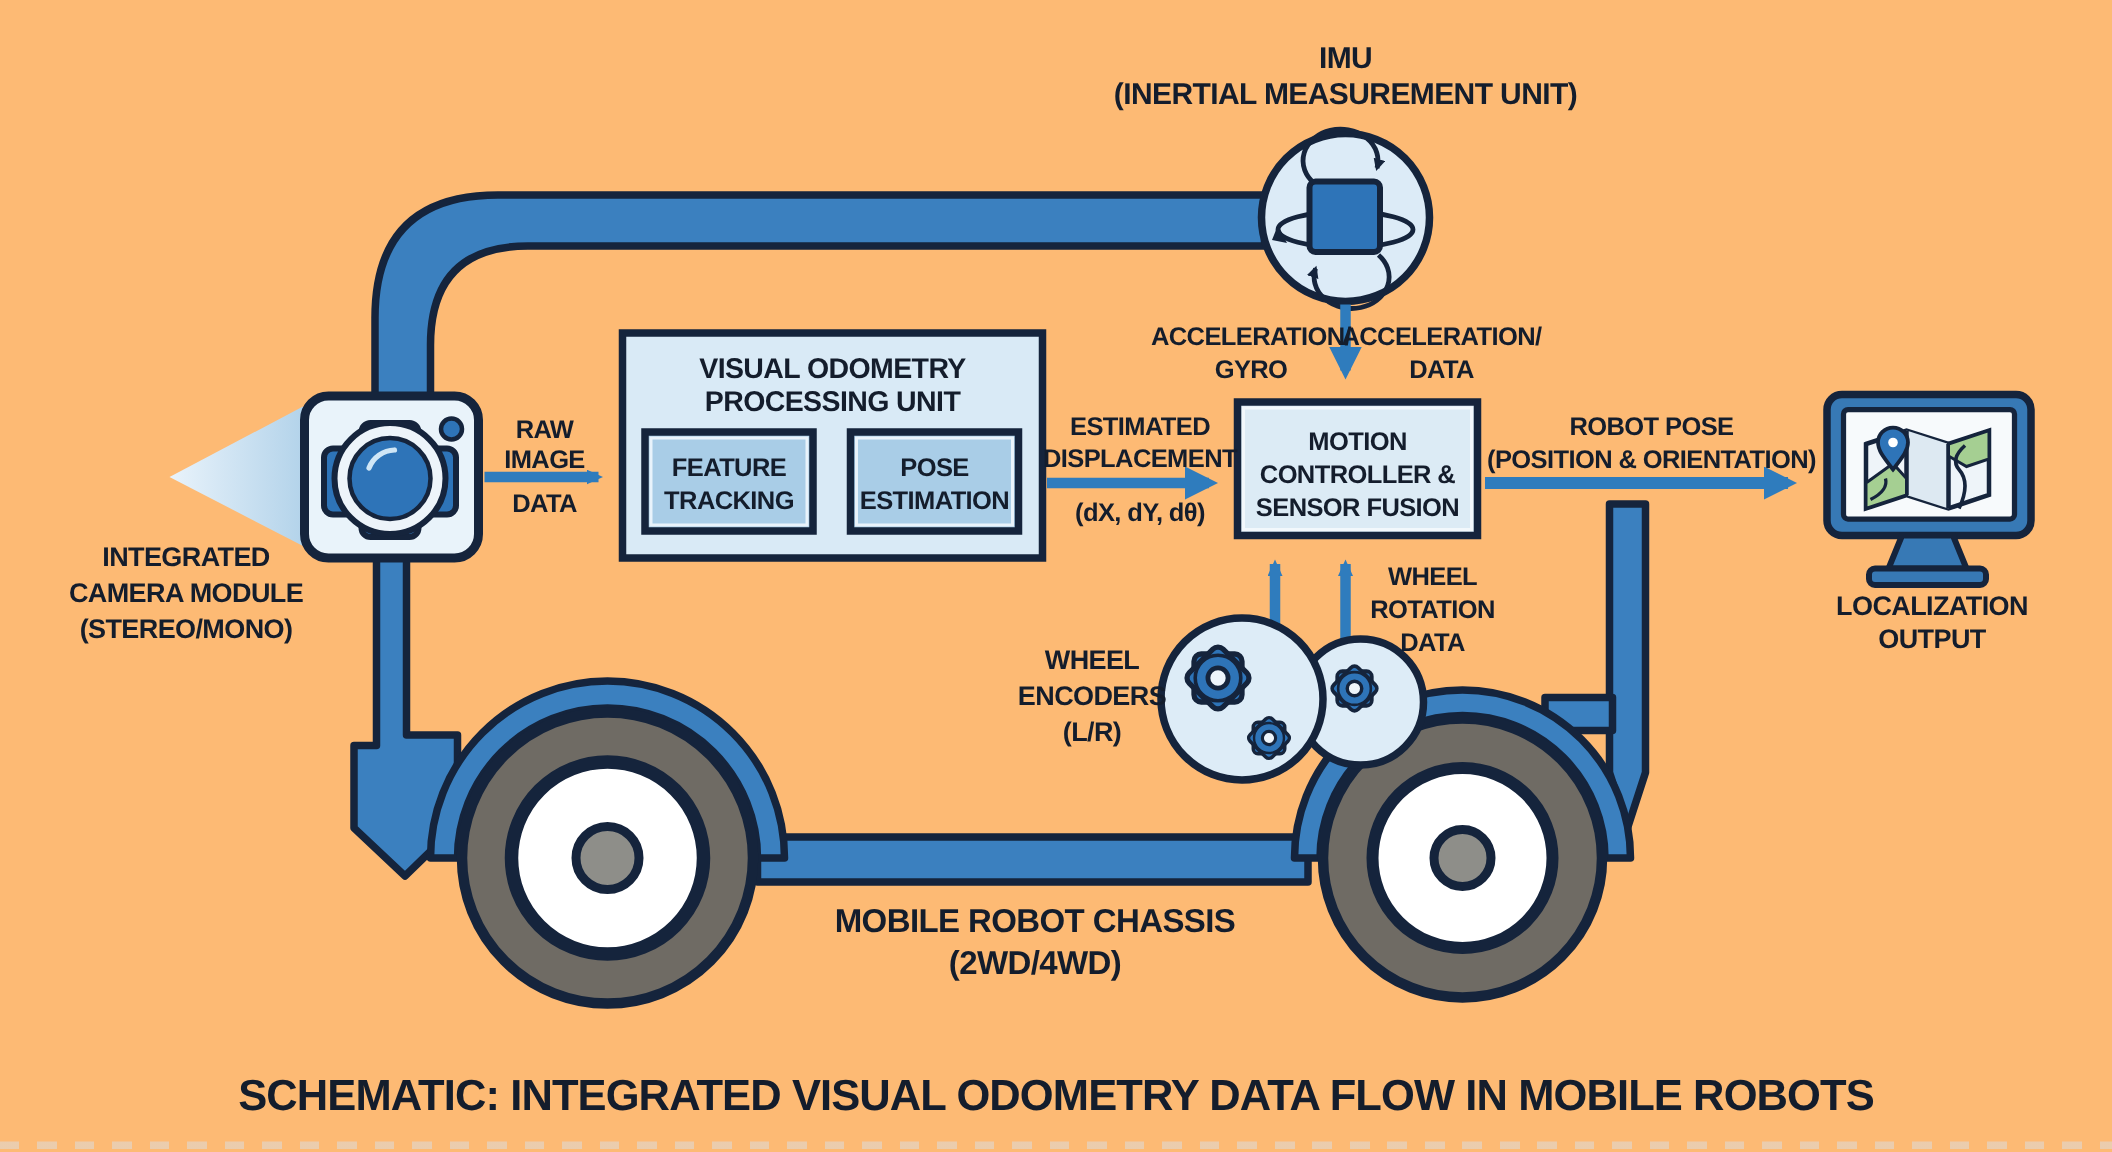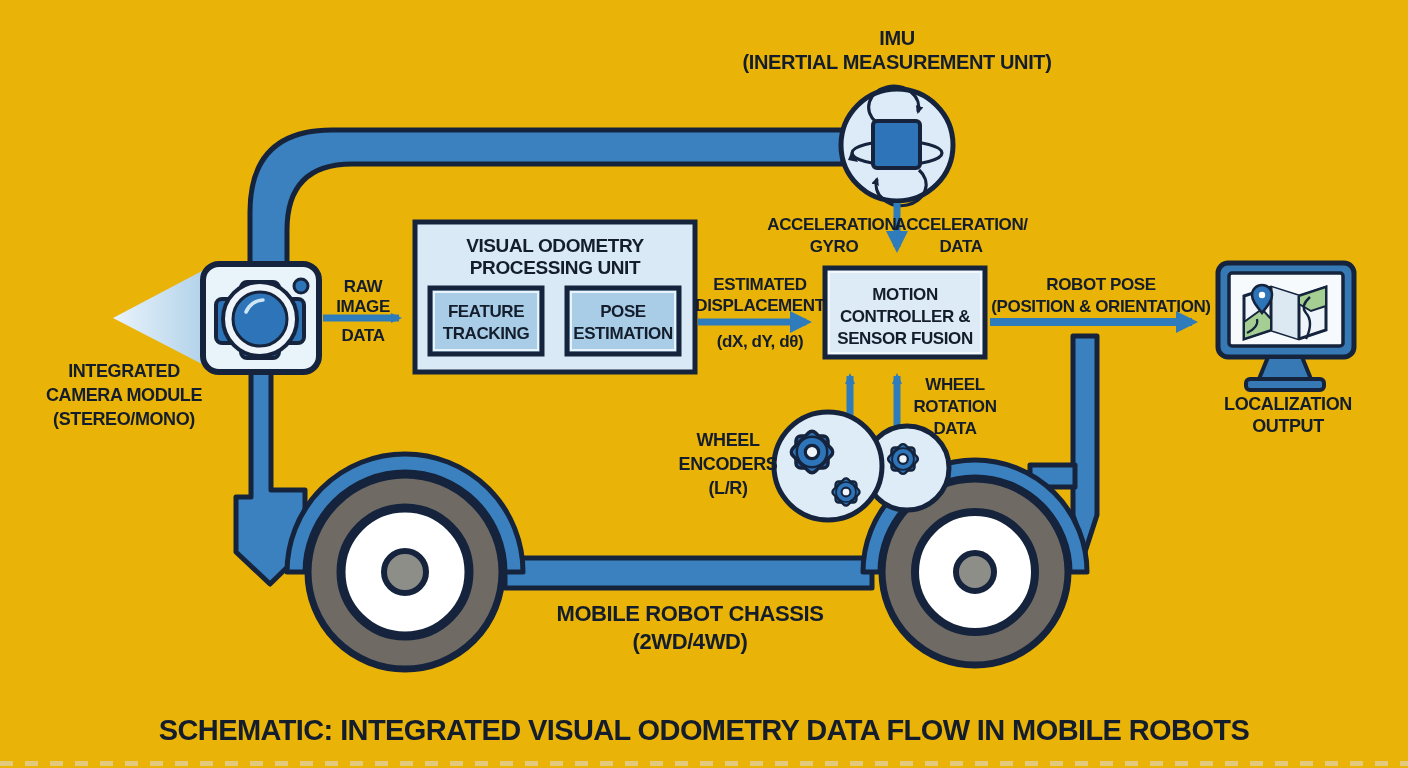--- a/index.html
+++ b/index.html
@@ -1,16 +1,16 @@
 <!DOCTYPE html>
 <html><head>
 <meta charset="utf-8">
 <style>
   html,body{margin:0;padding:0;background:#ffffff;}
-  .stage{position:relative;width:1408px;height:768px;background:#eab308;overflow:hidden;text-decoration:underline;}
+  .stage{position:relative;width:1408px;height:768px;background:#fdba74;overflow:hidden;text-decoration:underline;}
   svg{position:absolute;left:0;top:0;}
   svg text{font-family:"Liberation Sans","DejaVu Sans",sans-serif;font-weight:700;fill:#141d2c;text-anchor:middle;letter-spacing:-0.4px;}
   .t17{font-size:17px;}
   .t18{font-size:18px;}
   .t19{font-size:19px;}
   .t20{font-size:20px;}
   .t22{font-size:22px;}
   .t29{font-size:29px;letter-spacing:-0.6px;}
   .bottom-noise{position:absolute;left:0;top:761px;width:1408px;height:5px;
     background:repeating-linear-gradient(90deg,#dcdcdc 0 13px,transparent 13px 25px);

